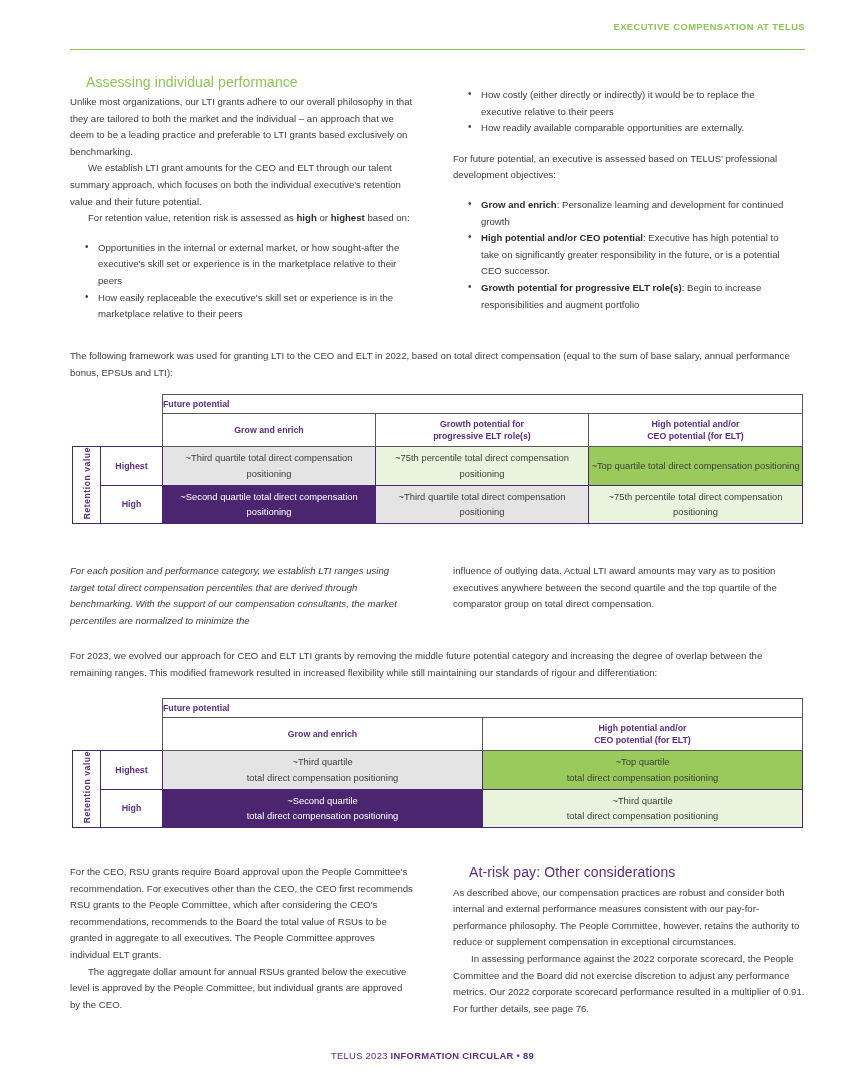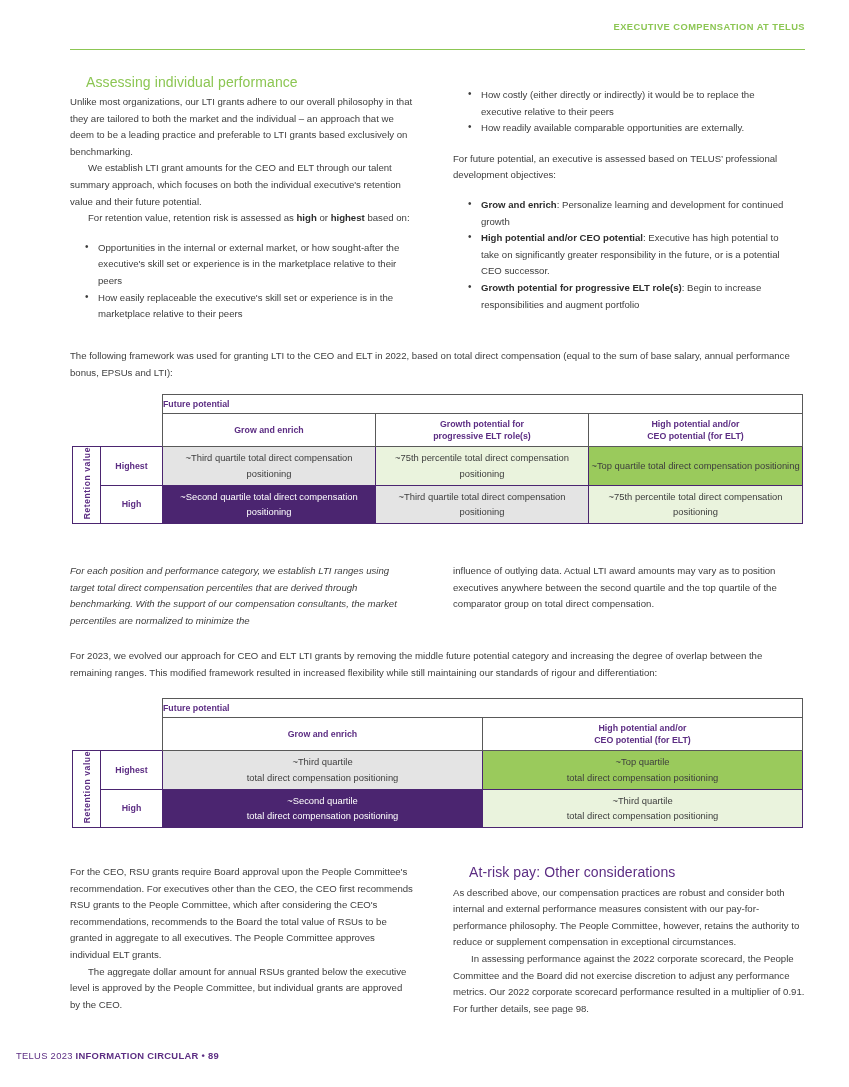--- a/index.html
+++ b/index.html
@@ -145,20 +145,21 @@
   .c-grey  { background: #e4e4e4; }
   .c-lgrn  { background: #eaf3dd; }
   .c-grn   { background: #9aca5c; }
   .c-purp  { background: #4b2570; color: #ffffff; }
 
   
   .footer {
     position: absolute;
     left: 0; right: 0;
     bottom: 26px;
+    text-align: center;
     font-size: 9.4px;
     color: #5c2d83;
     letter-spacing: .3px;
     margin-left: 16px;
   }
   .footer .bold { font-weight: bold; }
 </style>
 </head>
 <body>
 
@@ -282,20 +283,20 @@
   </div>
 
   <div class="fullpara" style="top:864px; left:70px; width:345px; right:auto;">
     <p>For the CEO, RSU grants require Board approval upon the People Committee's recommendation. For executives other than the CEO, the CEO first recommends RSU grants to the People Committee, which after considering the CEO's recommendations, recommends to the Board the total value of RSUs to be granted in aggregate to all executives. The People Committee approves individual ELT grants.</p>
     <p class="ind">The aggregate dollar amount for annual RSUs granted below the executive level is approved by the People Committee, but individual grants are approved by the CEO.</p>
   </div>
 
   <div class="fullpara" style="top:864px; left:453px; width:352px; right:auto;">
     <h2 class="sec purple">At-risk pay: Other considerations</h2>
     <p>As described above, our compensation practices are robust and consider both internal and external performance measures consistent with our pay-for-performance philosophy. The People Committee, however, retains the authority to reduce or supplement compensation in exceptional circumstances.</p>
-    <p class="ind">In assessing performance against the 2022 corporate scorecard, the People Committee and the Board did not exercise discretion to adjust any performance metrics. Our 2022 corporate scorecard performance resulted in a multiplier of 0.91. For further details, see page 98.</p>
+    <p class="ind">In assessing performance against the 2022 corporate scorecard, the People Committee and the Board did not exercise discretion to adjust any performance metrics. Our 2022 corporate scorecard performance resulted in a multiplier of 0.91. For further details, see page 76.</p>
   </div>
 
   <div class="footer">
     <span>TELUS 2023 </span><span class="bold">INFORMATION CIRCULAR • 89</span>
   </div>
 
 </div>
 
 </body></html>

